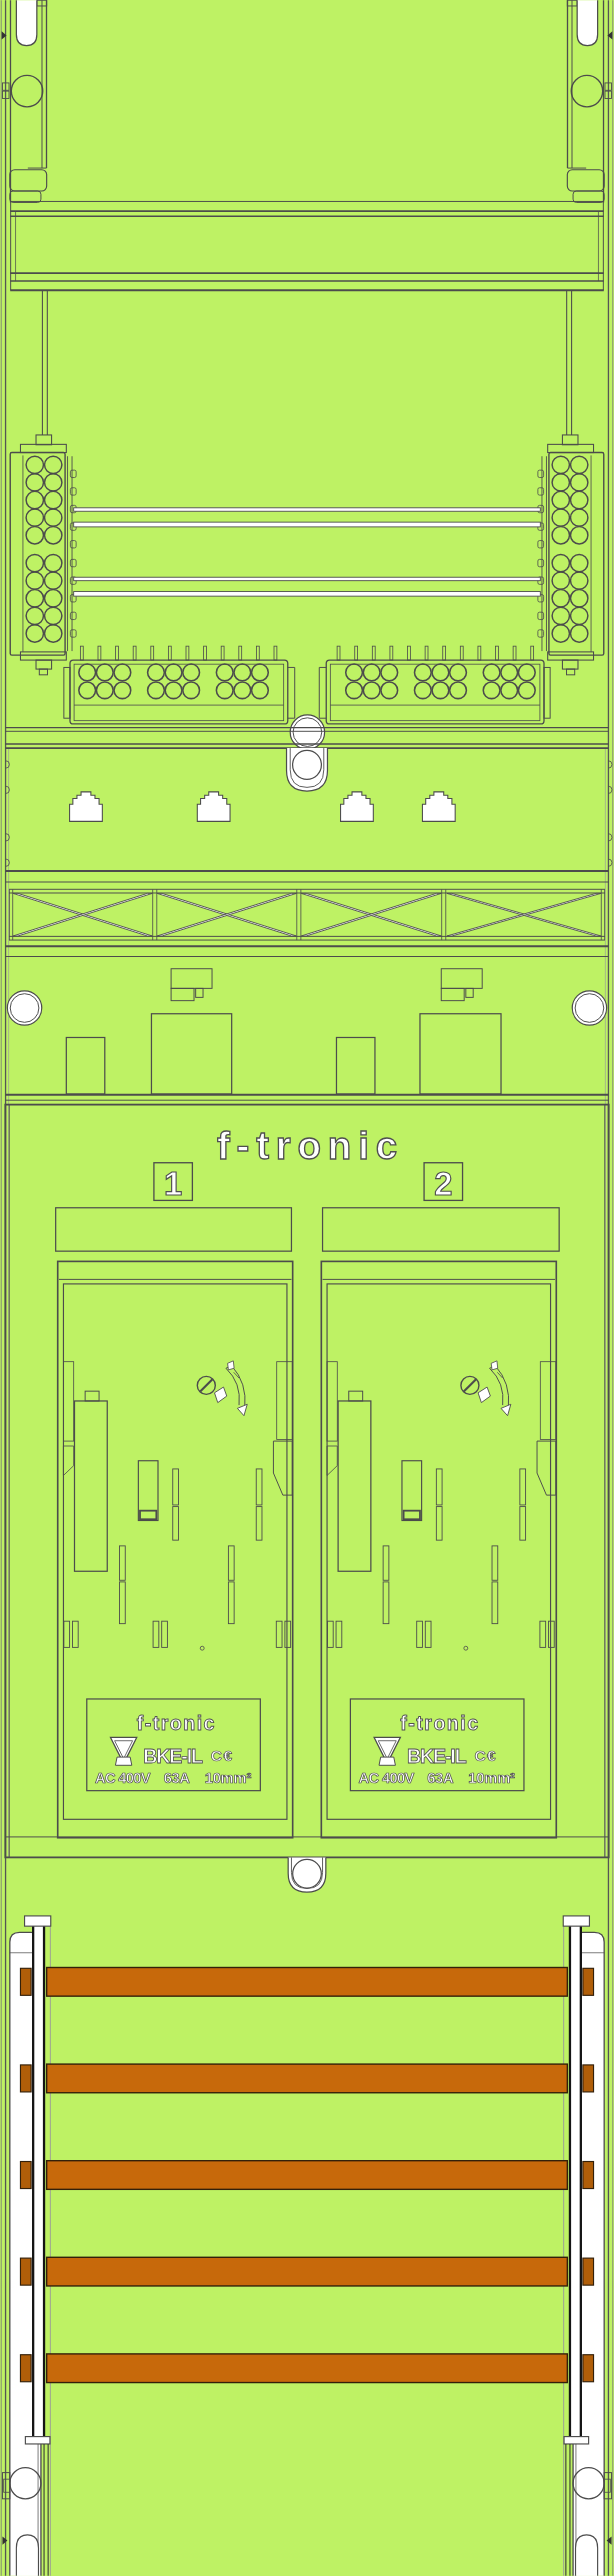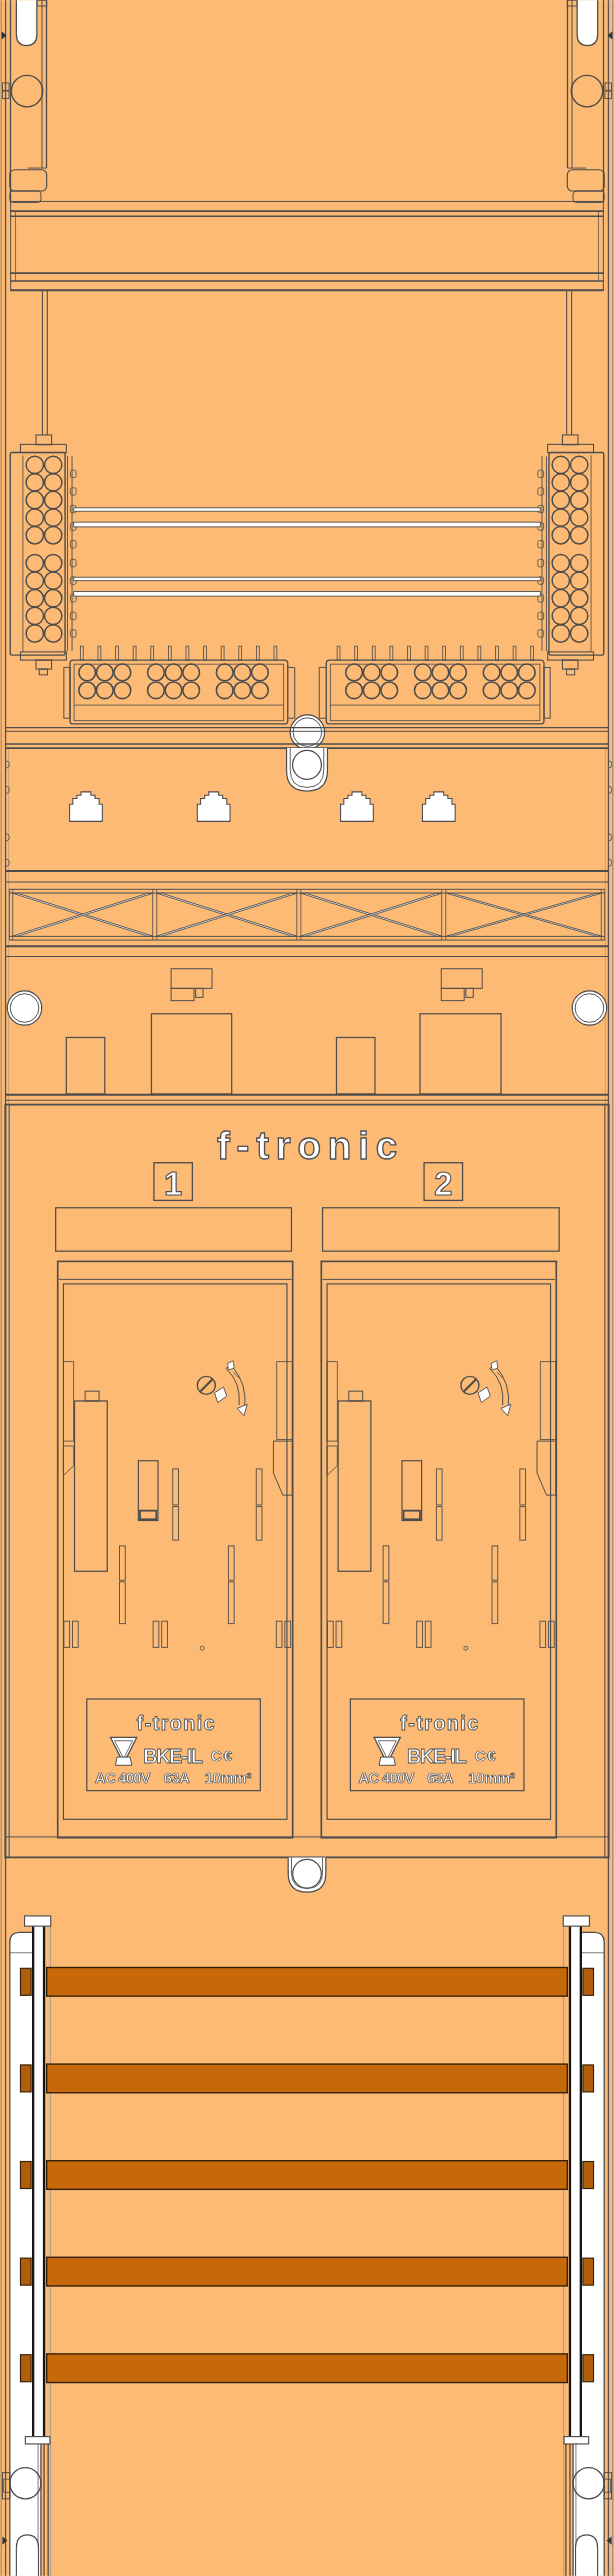--- a/index.html
+++ b/index.html
@@ -1,16 +1,16 @@
 <!DOCTYPE html>
 <html style="font-size:13px"><head>
 <meta charset="utf-8">
 <style>
   html,body{margin:0;padding:0;background:#fff;}
-  #stage{position:relative;width:614px;height:2576px;background:#fdba74;overflow:hidden;
+  #stage{position:relative;width:614px;height:2576px;background:#bef264;overflow:hidden;
          font-family:"Liberation Sans",sans-serif;}
   svg text{font-family:"Liberation Sans",sans-serif;font-weight:bold;}
 </style>
 </head>
 <body>
 
 <div id="stage">
 <svg width="614" height="2576" viewBox="0 0 750 3146">
 <g stroke="#4c4c4c" fill="none" stroke-width="1.2">
 

